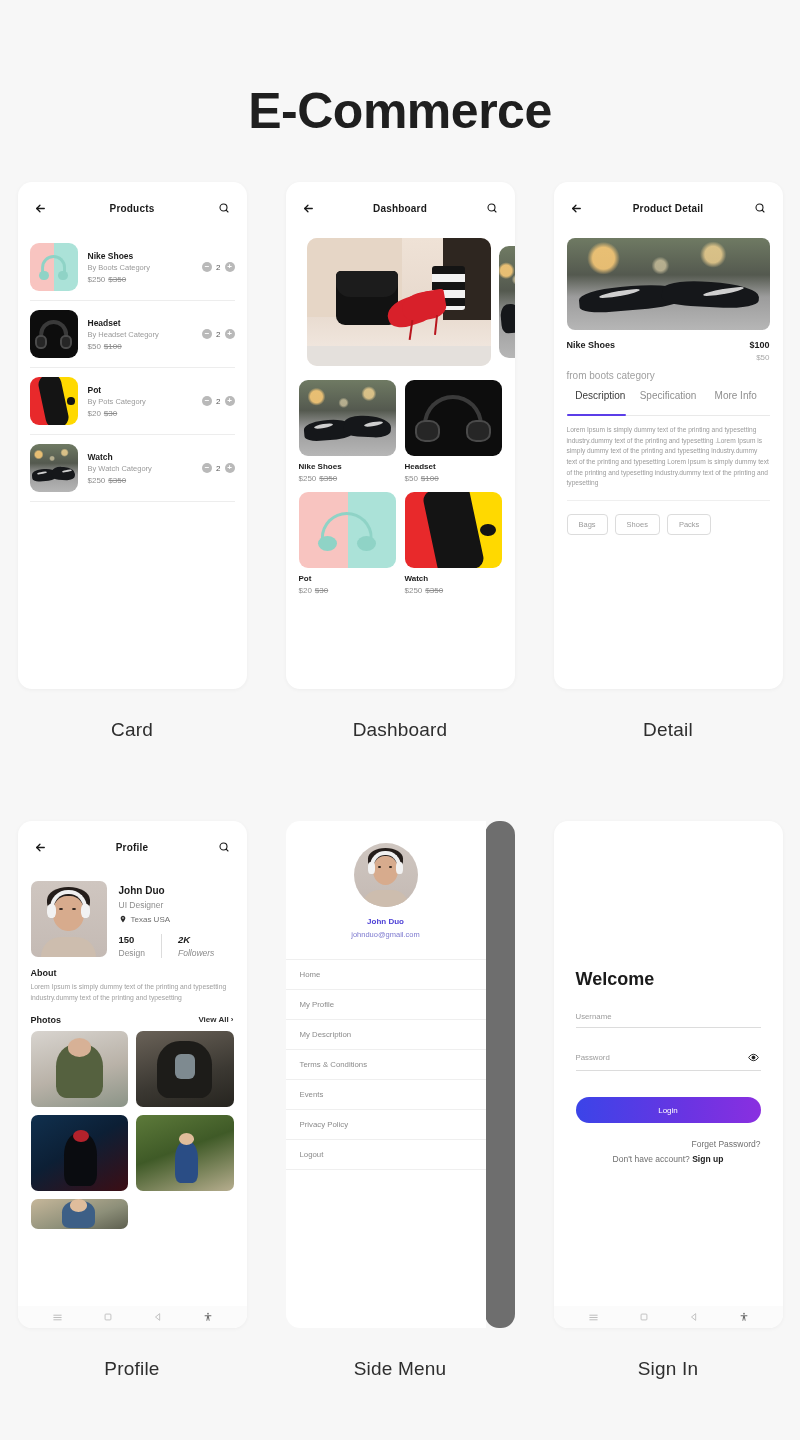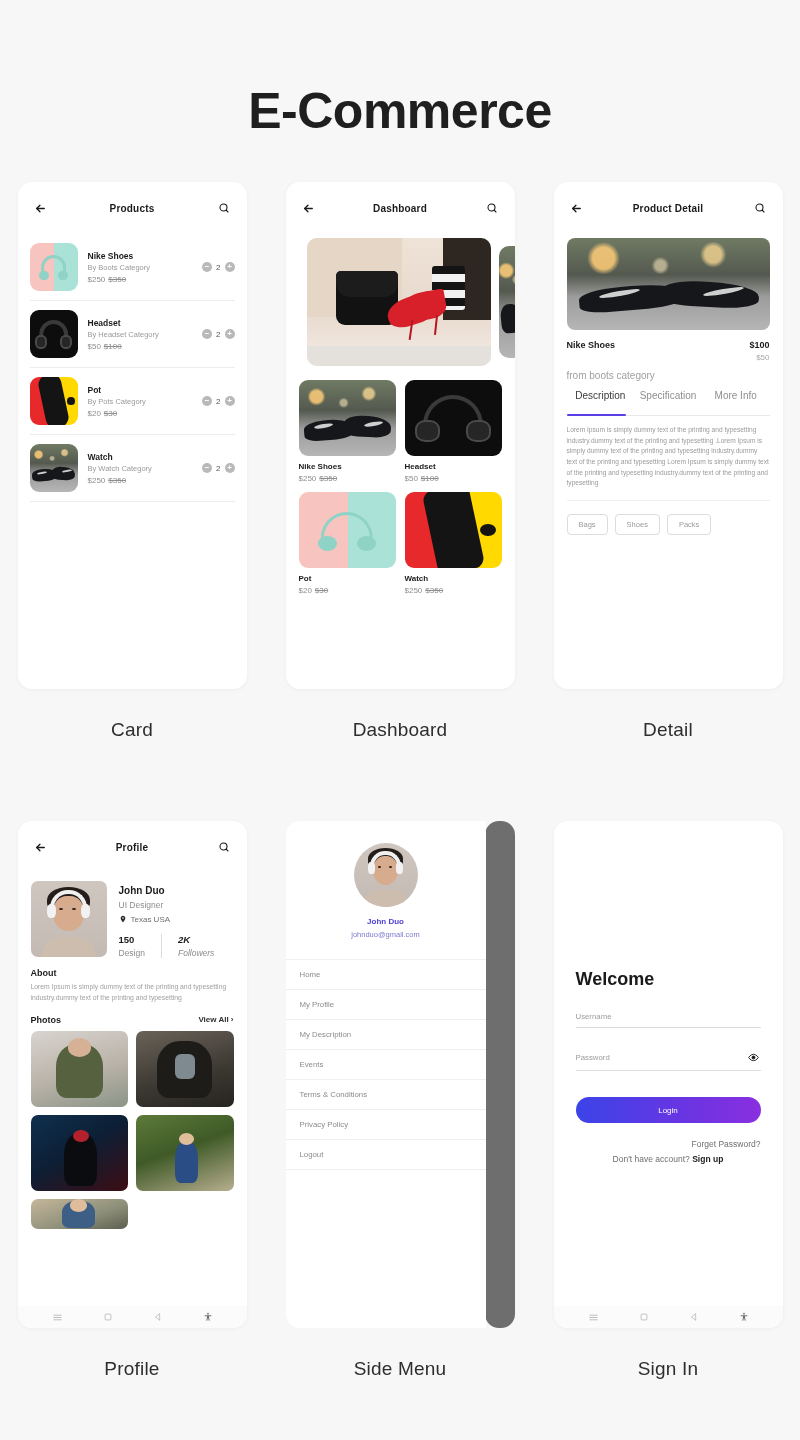--- a/index.html
+++ b/index.html
@@ -861,22 +861,22 @@
             </div>
           </div>
         </div>
         <div class="side-name">John Duo</div>
         <div class="side-mail">johnduo@gmail.com</div>
 
         <div class="side-list">
           <div class="side-item">Home</div>
           <div class="side-item">My Profile</div>
           <div class="side-item">My Description</div>
+          <div class="side-item">Terms &amp; Conditions</div>
           <div class="side-item">Events</div>
-          <div class="side-item">Terms &amp; Conditions</div>
           <div class="side-item">Privacy Policy</div>
           <div class="side-item">Logout</div>
         </div>
 
       </div>
     </div>
     <div class="caption">Side Menu</div>
   </div>
 
   <div class="mock">

